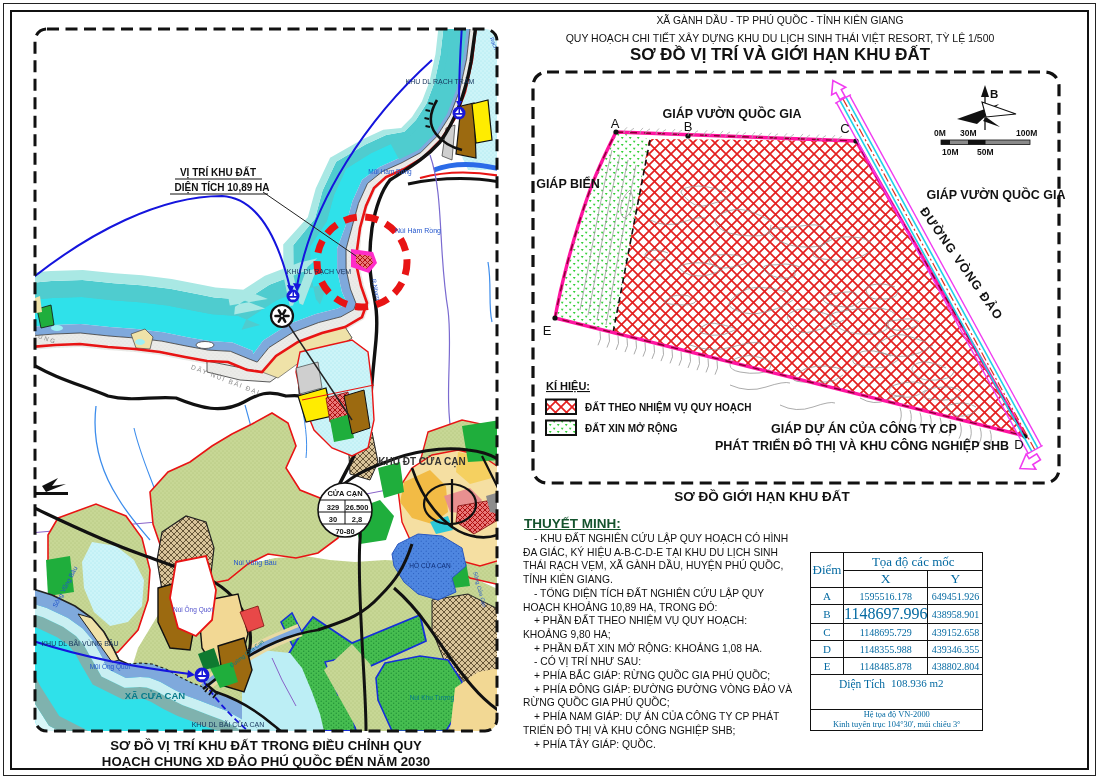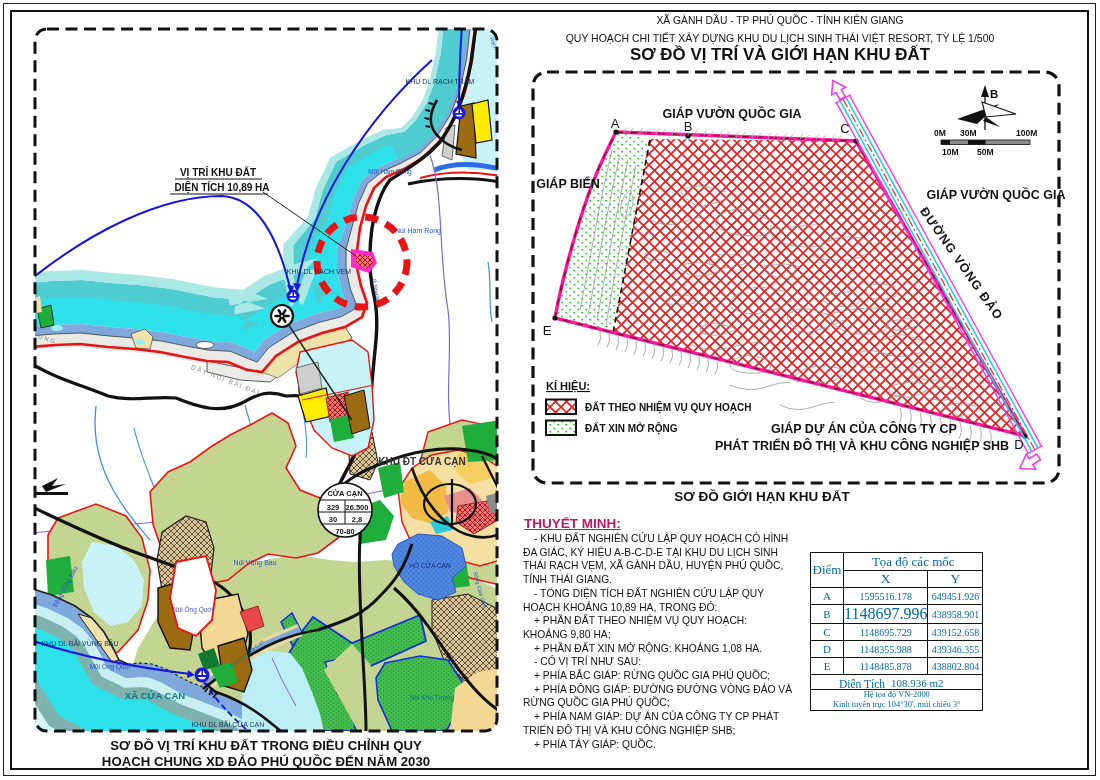--- a/index.html
+++ b/index.html
@@ -394,25 +394,25 @@
 <text x="1019" y="449" text-anchor="middle">D</text>
 <text x="547" y="335" text-anchor="middle">E</text>
 </g>
 </g>
 </svg>
 <div class="abs hl" style="left:420px;top:15px;width:720px;font-size:10.3px">XÃ GÀNH DẦU - TP PHÚ QUỒC - TỈNH KIÊN GIANG</div>
 <div class="abs hl" style="left:420px;top:31.5px;width:720px;font-size:10.5px">QUY HOẠCH CHI TIẾT XÂY DỰNG KHU DU LỊCH SINH THÁI VIỆT RESORT, TỲ LỆ 1/500</div>
 <div class="abs hl" style="left:420px;top:45px;width:720px;font-size:16.9px;font-weight:bold">SƠ ĐỒ VỊ TRÍ VÀ GIỚI HẠN KHU ĐẤT</div>
 <div class="abs hl" style="left:402px;top:489px;width:720px;font-size:13.5px;font-weight:bold">SƠ ĐỒ GIỚI HẠN KHU ĐẤT</div>
 <div class="abs hl" style="left:36px;top:738px;width:460px;font-size:13.2px;font-weight:bold;line-height:16.2px">SƠ ĐỒ VỊ TRÍ KHU ĐẤT TRONG ĐIỀU CHỈNH QUY<br>HOẠCH CHUNG XD ĐẢO PHÚ QUỒC ĐẾN NĂM 2030</div>
-<div class="abs" style="left:524px;top:516px;font-size:13.5px;font-weight:bold;color:#be185d;text-decoration:underline">THUYẾT MINH:</div>
+<div class="abs" style="left:524px;top:516px;font-size:13.5px;font-weight:bold;color:#14532d;text-decoration:underline">THUYẾT MINH:</div>
 <div class="abs tm" style="left:534px;top:532px">- KHU ĐẤT NGHIÊN CỨU LẬP QUY HOẠCH CÓ HÌNH</div>
 <div class="abs tm" style="left:523px;top:545.7px">ĐA GIÁC, KÝ HIỆU A-B-C-D-E TẠI KHU DU LỊCH SINH</div>
 <div class="abs tm" style="left:523px;top:559.4000000000001px">THÁI RẠCH VẸM, XÃ GÀNH DẦU, HUYỆN PHÚ QUỒC,</div>
-<div class="abs tm" style="left:523px;top:573.1000000000001px">TỈNH THÁI GIANG.</div>
+<div class="abs tm" style="left:523px;top:573.1000000000001px">TỈNH KIÊN GIANG.</div>
 <div class="abs tm" style="left:534px;top:586.8000000000002px">- TỔNG DIỆN TÍCH ĐẤT NGHIÊN CỨU LẬP QUY</div>
 <div class="abs tm" style="left:523px;top:600.5000000000002px">HOẠCH KHOẢNG 10,89 HA, TRONG ĐÓ:</div>
 <div class="abs tm" style="left:534px;top:614.2000000000003px">+ PHẦN ĐẤT THEO NHIỆM VỤ QUY HOẠCH:</div>
 <div class="abs tm" style="left:523px;top:627.9000000000003px">KHOẢNG 9,80 HA;</div>
 <div class="abs tm" style="left:534px;top:641.6000000000004px">+ PHẦN ĐẤT XIN MỞ RỘNG: KHOẢNG 1,08 HA.</div>
 <div class="abs tm" style="left:534px;top:655.3000000000004px">- CÓ VỊ TRÍ NHƯ SAU:</div>
 <div class="abs tm" style="left:534px;top:669.0000000000005px">+ PHÍA BẮC GIÁP: RỪNG QUỒC GIA PHÚ QUỒC;</div>
 <div class="abs tm" style="left:534px;top:682.7000000000005px">+ PHÍA ĐÔNG GIÁP: ĐƯỜNG ĐƯỜNG VÒNG ĐẢO VÀ</div>
 <div class="abs tm" style="left:523px;top:696.4000000000005px">RỪNG QUỒC GIA PHÚ QUỒC;</div>
 <div class="abs tm" style="left:534px;top:710.1000000000006px">+ PHÍA NAM GIÁP: DỰ ÁN CỦA CÔNG TY CP PHÁT</div>
@@ -448,21 +448,21 @@
           <td style="height:17px;font-size:11px">D</td>
           <td style="font-size:10px">1148355.988</td>
           <td style="font-size:10px">439346.355</td>
         </tr>
 <tr>
           <td style="height:17px;font-size:11px">E</td>
           <td style="font-size:10px">1148485.878</td>
           <td style="font-size:10px">438802.804</td>
         </tr>
 <tr>
-          <td colspan="3" style="height:15px;font-size:11.5px;position:relative">
+          <td colspan="3" style="height:35px;font-size:11.5px;position:relative">
             <span style="position:absolute;left:28px;top:3px">Diện Tích</span>
             <span style="position:absolute;left:80px;top:2px;font-size:11px;white-space:nowrap">108.936 m2</span>
           </td>
         </tr>
 <tr>
           <td colspan="3" style="height:21px;font-size:8.4px;line-height:10px;white-space:nowrap">Hệ tọa độ  VN-2000<br>Kinh tuyến trục 104°30', múi chiếu 3°</td>
         </tr>
 </tbody>
     </table>
   </div>

